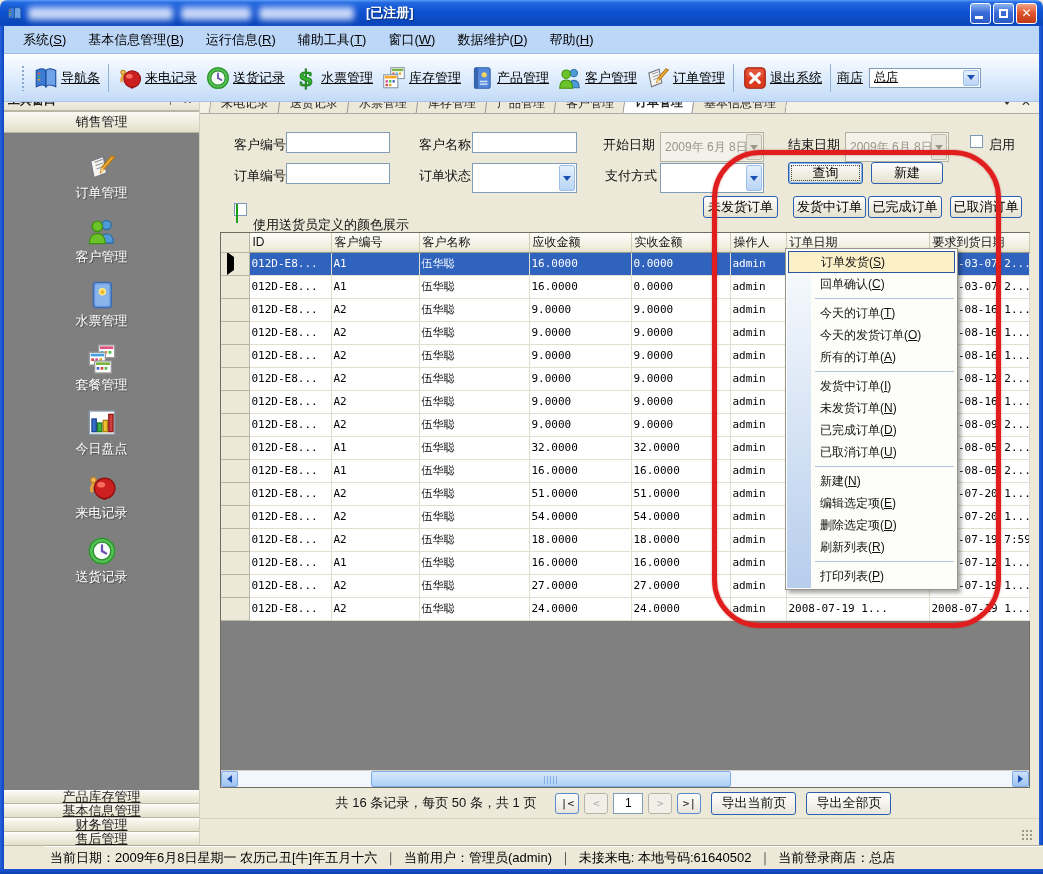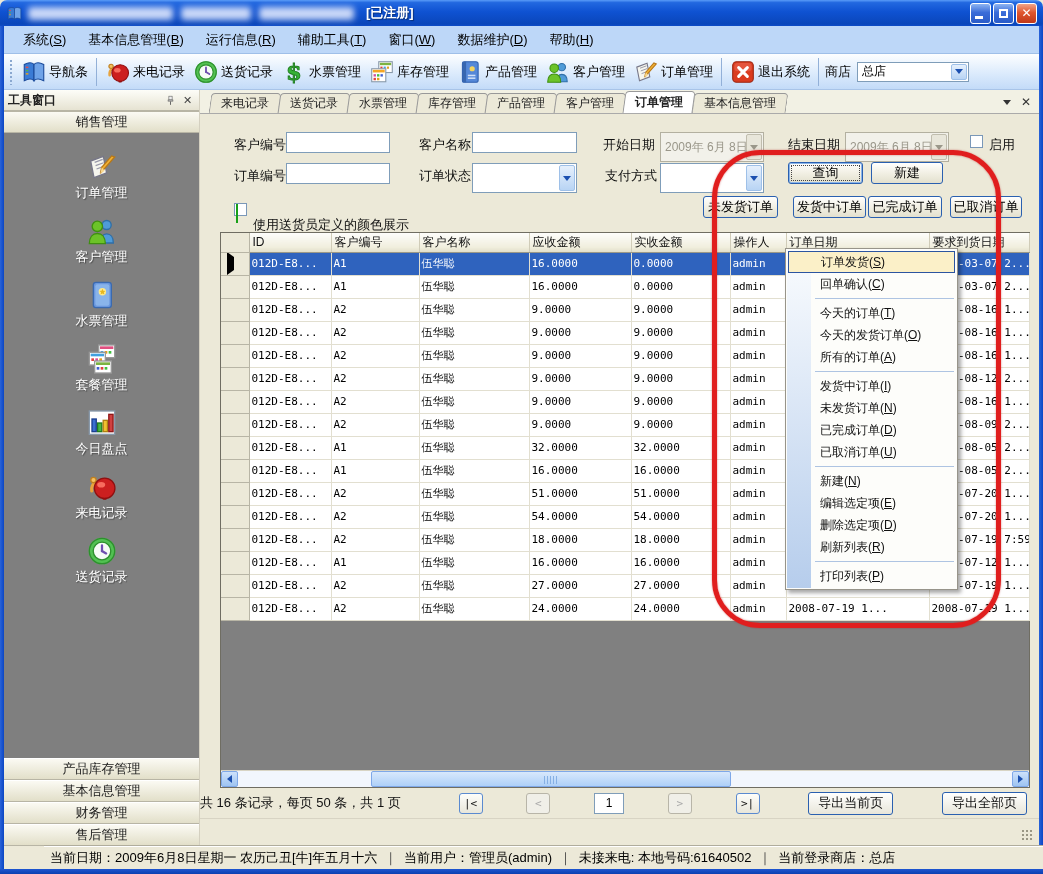--- a/index.html
+++ b/index.html
@@ -27,24 +27,24 @@
   .winbtn.close { background:linear-gradient(180deg,#f0a488,#e0562e 45%,#c03818); color:#fff;
       font-size:12px; font-weight:bold; }
   .winbtn .dash { position:absolute; left:4px; bottom:4px; width:8px; height:3px; background:#fff; }
   .winbtn .sq { width:9px; height:9px; border:2px solid #fff; }
   
   .menubar { position:absolute; left:4px; top:26px; width:1035px; height:28px; background:#BDD7F8;
       display:flex; align-items:center; padding-left:8px; font-size:13px; color:#000; z-index:4;
       border-bottom:1px solid #9fbfe8; }
   .menu-item { padding:3px 11px; cursor:default; }
   
-  .toolbar { position:absolute; left:4px; top:54px; width:1035px; height:36px;
+  .toolbar { position:absolute; left:4px; top:54px; width:1035px; height:48px;
       background:linear-gradient(180deg,#fdfeff,#dcebfc 55%,#c3dbf8);
-      display:flex; align-items:center; padding-left:2px; font-size:13px; z-index:4;
-      border-bottom:1px solid #a8c4e8;}
+      display:flex; align-items:center; padding-left:14px; font-size:13px; z-index:4;
+      border-bottom:1px solid #a8c4e8;text-decoration:underline;}
   .tb-grip { width:5px; height:26px; margin:0 3px;
       background-image:radial-gradient(circle,#8aa8d0 1px,transparent 1.2px); background-size:4px 4px; }
   .tb-item { display:flex; align-items:center; gap:2px; padding:2px 4px; cursor:default; }
   .tb-item .ico { width:26px; height:26px; display:inline-block; }
   .tb-item .ico svg { width:100%; height:100%; }
   .tb-sep { width:1px; height:28px; background:#92b0d8; margin:0 4px; }
   .shopbox { display:flex; align-items:center; gap:6px; margin-left:2px; }
   .combo { background:#fff; border:1px solid #7F9DB9; height:20px; display:flex; align-items:center;
       font-size:12px; padding-left:4px; position:relative; }
   .combo .cbtn { position:absolute; right:1px; top:1px; bottom:1px; width:16px;
@@ -66,23 +66,23 @@
   .sb-hicon svg{width:13px;height:13px}
   .sb-section { height:22px; background:linear-gradient(180deg,#fbfaf3,#e2dfc9);
       border:1px solid #b8b5a5; border-left:none;border-right:none; display:flex; align-items:center;
       justify-content:center; font-size:13px; color:#1a1a1a; }
   .sb-body { flex:1; padding-top:18px; overflow:hidden; }
   .sb-item { height:64px; display:flex; flex-direction:column; align-items:center; cursor:pointer; }
   .sb-item .ico { width:32px; height:32px; }
   .sb-item .ico svg { width:100%; height:100%; }
   .sb-label { color:#fff; font-size:13px; margin-top:1px; text-shadow:1px 1px 1px #4a4a4a; }
   .sb-bottom { }
-  .sb-bot-item { height:22px; background:linear-gradient(180deg,#fbfaf3,#e2dfc9);
+  .sb-bot-item { height:14px; background:linear-gradient(180deg,#fbfaf3,#e2dfc9);
       border-top:1px solid #fff; border-bottom:1px solid #b8b5a5; display:flex; align-items:center;
-      justify-content:center; font-size:13px; color:#1a1a1a; cursor:pointer; }
+      justify-content:center; font-size:13px; color:#1a1a1a; cursor:pointer;text-decoration:underline; }
   
   .content { position:absolute; left:200px; top:90px; width:839px; height:756px; background:#ECE9D8; }
   
   .tabstrip { position:absolute; left:0; top:0; width:839px; height:24px; background:#f2f1e4;
       border-bottom:1px solid #aaa; display:flex; align-items:flex-end; padding-left:10px; }
   .tab { height:20px; padding:0 10px; font-size:12px; display:flex; align-items:center;
       background:#ece9d8; border:1px solid #999; border-bottom:none; border-radius:4px 4px 0 0;
       margin-right:-1px; color:#222; transform:skewX(-8deg); cursor:pointer;}
   .tab > span{ transform:skewX(8deg); }
   .tab.active { background:#fff; font-weight:bold; height:22px; z-index:2; }
@@ -125,21 +125,21 @@
       display:flex; align-items:center; justify-content:center;}
   .hs-arrow.left{left:0} .hs-arrow.right{right:0}
   .tri-l{width:0;height:0;border-top:4px solid transparent;border-bottom:4px solid transparent;border-right:5px solid #1c50b0;}
   .tri-r{width:0;height:0;border-top:4px solid transparent;border-bottom:4px solid transparent;border-left:5px solid #1c50b0;}
   .hs-thumb { position:absolute; left:150px; top:0; width:360px; height:16px;
       background:linear-gradient(180deg,#d8e8fc,#aed0f8); border:1px solid #7fa8e8; border-radius:2px; }
   .hs-thumb::after { content:""; position:absolute; left:50%; top:4px; width:14px; height:8px; transform:translateX(-50%);
       background-image:linear-gradient(90deg,#86b0e4 1px,transparent 1px); background-size:3px 100%; }
   
   .pager { position:absolute; left:0; top:698px; width:839px; height:30px; display:flex; align-items:center;
-      justify-content:space-between; gap:5px; padding-right:12px; font-size:13px; color:#111; }
+      justify-content:center; gap:5px; padding-right:12px; font-size:13px; color:#111; }
   .pg-btn { width:24px; height:21px; border:1px solid #5a8ad0; border-radius:3px; font-size:11px;
       background:linear-gradient(180deg,#fdfdfa,#e8e6da); display:flex; align-items:center; justify-content:center;
       font-family:"DejaVu Sans Mono",monospace; }
   .pg-btn.disabled { border-color:#b8b5a8; color:#aaa; background:#f0efe8; }
   .pg-input { width:30px; height:21px; border:1px solid #7F9DB9; text-align:center; font-size:12px; font-family:inherit;}
   .pg-export { height:23px; padding:0 9px; border:1px solid #2a60b0; border-radius:3px; font-size:13px;
       background:linear-gradient(180deg,#fffffE,#e8e6da); display:flex; align-items:center; margin-left:5px; cursor:pointer;}
   .pg-summary { margin-right:14px; }
   
   .bstrip { position:absolute; left:0; top:728px; width:839px; height:28px; background:#ECE9D8;

